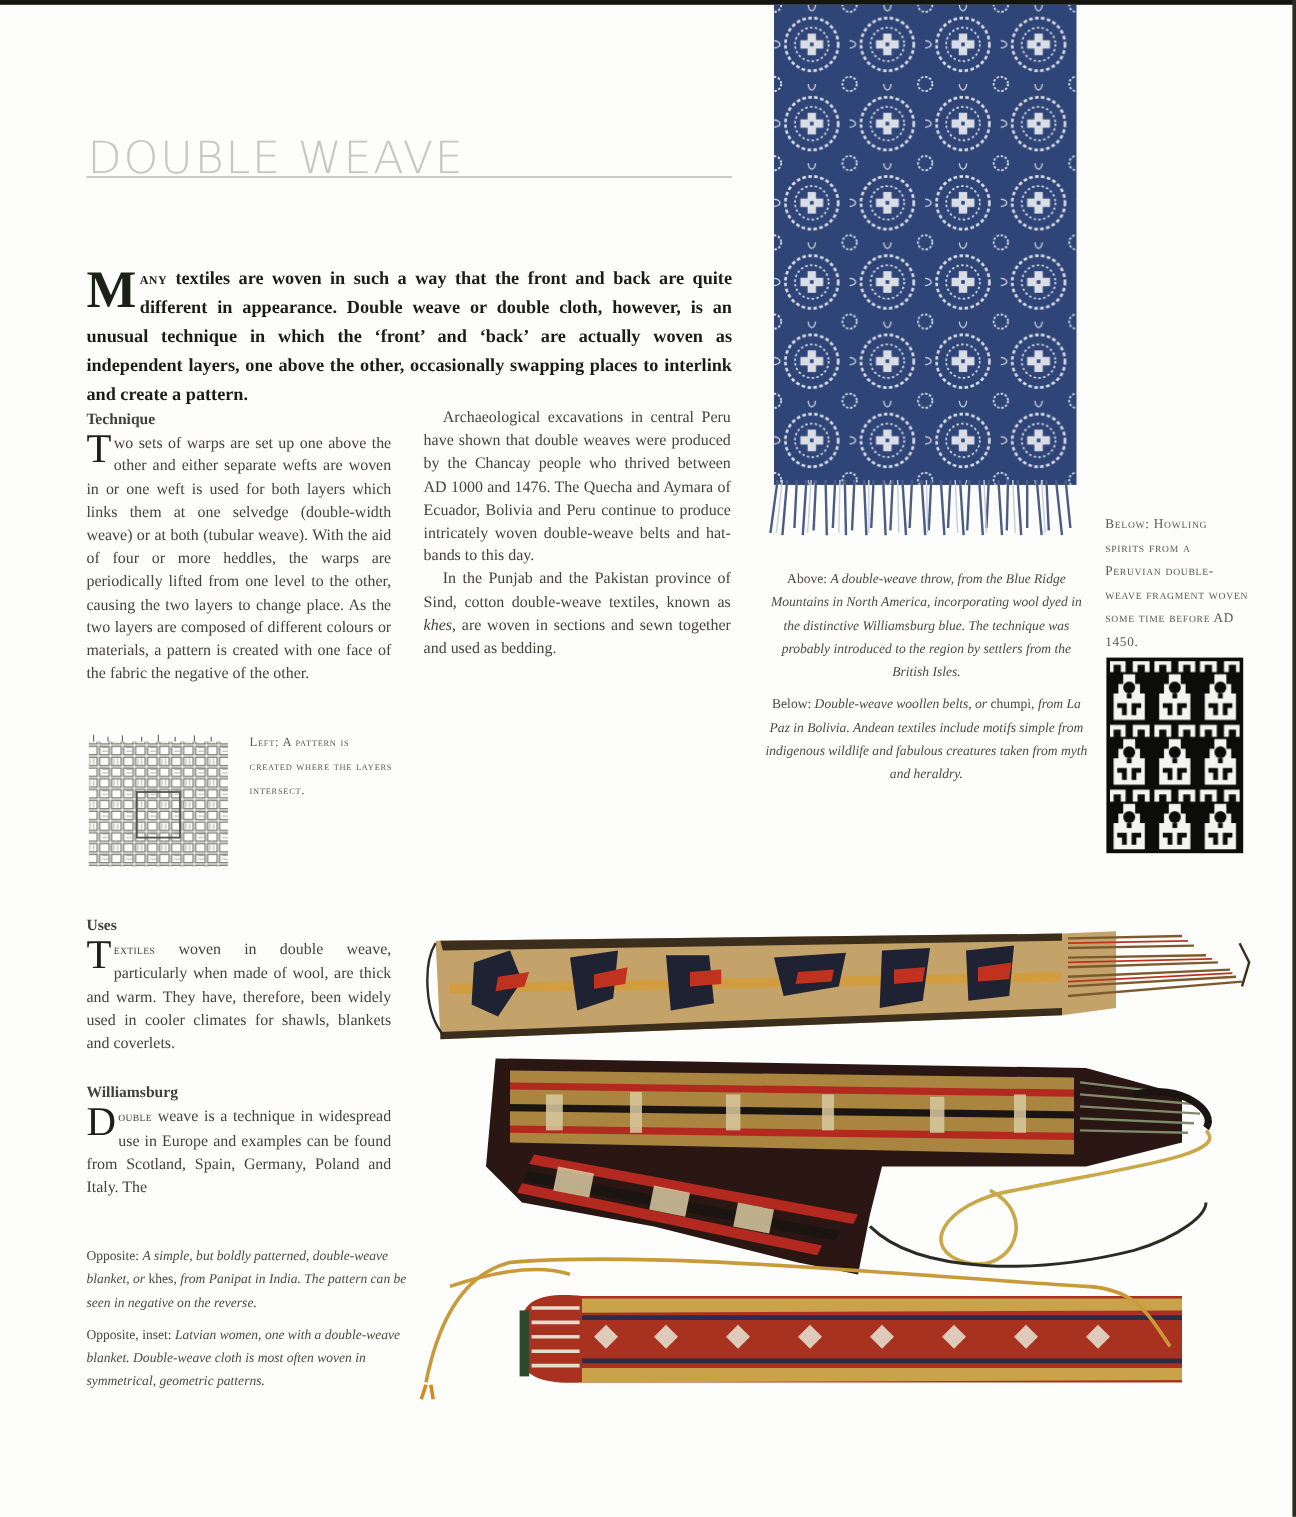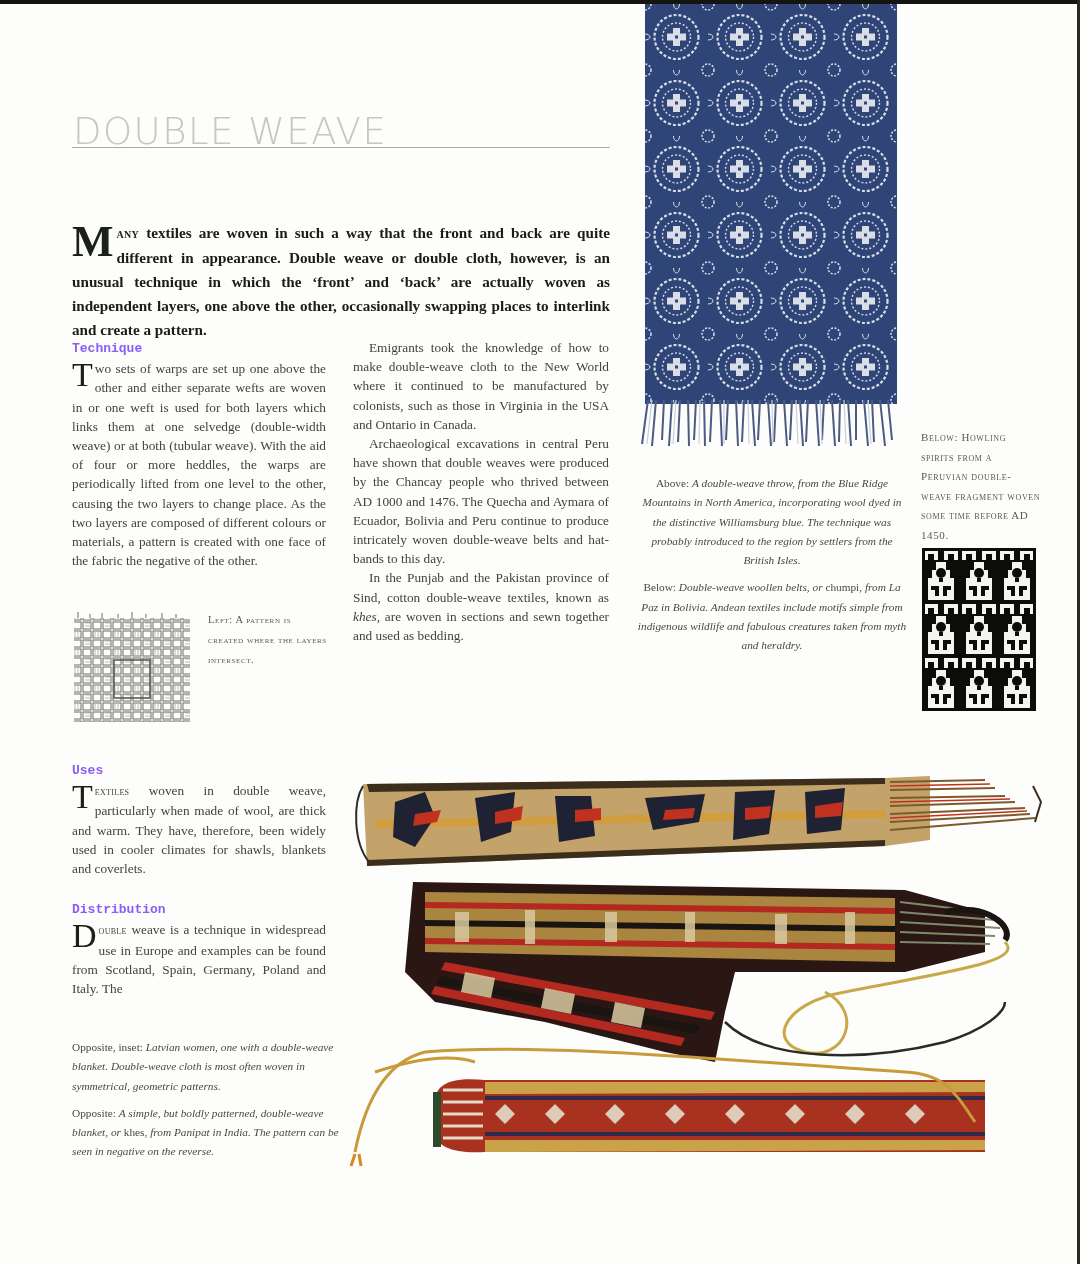--- a/index.html
+++ b/index.html
@@ -31,22 +31,22 @@
   .dropcap-sm {
     float: left; font-size: 34px; line-height: 28px;
     margin: 2px 2px 0 0; color: #1e1e1b; font-weight: normal;
   }
   .smallcaps { font-variant: small-caps; font-size: 0.9em; letter-spacing: 0.3px; }
 
   .col { position: absolute; font-size: 13.3px; line-height: 19.2px; text-align: justify; color: #44423d; }
   .col p { margin: 0; }
   .col p.indent { text-indent: 16px; }
   .section-head {
-    font-family: Liberation Mono, monospace; font-weight: bold; font-size: 13px;
-    color: #8b5cf6; margin: 0 0 1px 0;
+    font-family: Liberation Serif, serif; font-weight: bold; font-size: 13px;
+    color: #404040; margin: 0 0 1px 0;
   }
   .sep { height: 22px; }
 
   .diagram-wrap { position: absolute; left: 72px; top: 612px; width: 122px; height: 112px; }
   .diagram-caption {
     position: absolute; left: 208px; top: 610px; width: 120px;
     font-size: 10.5px; line-height: 20px; color: #5a5852;
     font-variant: small-caps; letter-spacing: 0.6px;
   }
 
@@ -114,30 +114,29 @@
       </pattern>
     </defs>
     <rect x="2" y="6" width="116" height="104" fill="url(#wv)"></rect>
     <rect x="42" y="48" width="36" height="38" fill="none" stroke="#55554f" stroke-width="1.5"></rect>
     <path d="M6 6 L6 0 M18 6 L18 2 M30 6 L30 1 M46 6 L46 2 M60 6 L60 0 M74 6 L74 2 M90 6 L90 1 M104 6 L104 2" stroke="#6d6d66" stroke-width="1"></path>
   </svg>
 </div>
 <div class="diagram-caption">Left: A pattern is created where the layers intersect.</div>
 
 <div class="col" style="left:353px; top:338px; width:256px;">
-  <p class="indent">Emigrants took the knowledge of how to make double-weave cloth to the New World where it continued to be manufactured by colonists, such as those in Virginia in the USA and Ontario in Canada.</p>
   <p class="indent">Archaeological excavations in central Peru have shown that double weaves were produced by the Chancay people who thrived between AD 1000 and 1476. The Quecha and Aymara of Ecuador, Bolivia and Peru continue to produce intricately woven double-weave belts and hat-bands to this day.</p>
   <p class="indent"><span>In the Punjab and the Pakistan province of Sind, cotton double-weave textiles, known as </span><em>khes</em><span>, are woven in sections and sewn together and used as bedding.</span></p>
 </div>
 
 <div class="col" style="left:72px; top:761px; width:254px;">
   <div class="section-head">Uses</div>
   <p><span class="dropcap-sm">T</span><span class="smallcaps">extiles</span><span> woven in double weave, particularly when made of wool, are thick and warm. They have, therefore, been widely used in cooler climates for shawls, blankets and coverlets.</span></p>
   <div class="sep"></div>
-  <div class="section-head">Distribution</div>
+  <div class="section-head">Williamsburg</div>
   <p><span class="dropcap-sm">D</span><span class="smallcaps">ouble</span><span> weave is a technique in widespread use in Europe and examples can be found from Scotland, Spain, Germany, Poland and Italy. The</span></p>
 </div>
 
 <div class="blanket">
   <svg width="252" height="400" viewBox="0 0 252 400">
     <defs>
       <pattern id="bl" width="63" height="66" patternUnits="userSpaceOnUse">
         <rect width="63" height="66" fill="#2f4577"></rect>
         <circle cx="31.5" cy="33" r="22" fill="none" stroke="#d9dde6" stroke-width="2.2" stroke-dasharray="3 2"></circle>
         <circle cx="31.5" cy="33" r="14" fill="none" stroke="#d9dde6" stroke-width="1.4" stroke-dasharray="2 2"></circle>
@@ -331,15 +330,15 @@
       </g>
       <rect x="88" y="330" width="8" height="55" fill="#2d4a2c"></rect>
       <path d="M10 390 C20 340 40 300 80 290 C200 280 400 300 560 310 C600 312 610 330 630 360" stroke="#c99a3a" stroke-width="3" fill="none"></path>
       <path d="M30 310 C60 300 100 290 130 300" stroke="#c99a3a" stroke-width="3" fill="none"></path>
       <path d="M10 392 l-4 12 M14 392 l2 12" stroke="#d38a22" stroke-width="3"></path>
     </g>
   </svg>
 </div>
 
 <div class="caption-bottom">
+  <p><span>Opposite: </span><em>A simple, but boldly patterned, double-weave blanket, or </em><span>khes,</span><em> from Panipat in India. The pattern can be seen in negative on the reverse.</em></p>
   <p><span>Opposite, inset: </span><em>Latvian women, one with a double-weave blanket. Double-weave cloth is most often woven in symmetrical, geometric patterns.</em></p>
-  <p><span>Opposite: </span><em>A simple, but boldly patterned, double-weave blanket, or </em><span>khes,</span><em> from Panipat in India. The pattern can be seen in negative on the reverse.</em></p>
 </div>
 
 </body></html>

